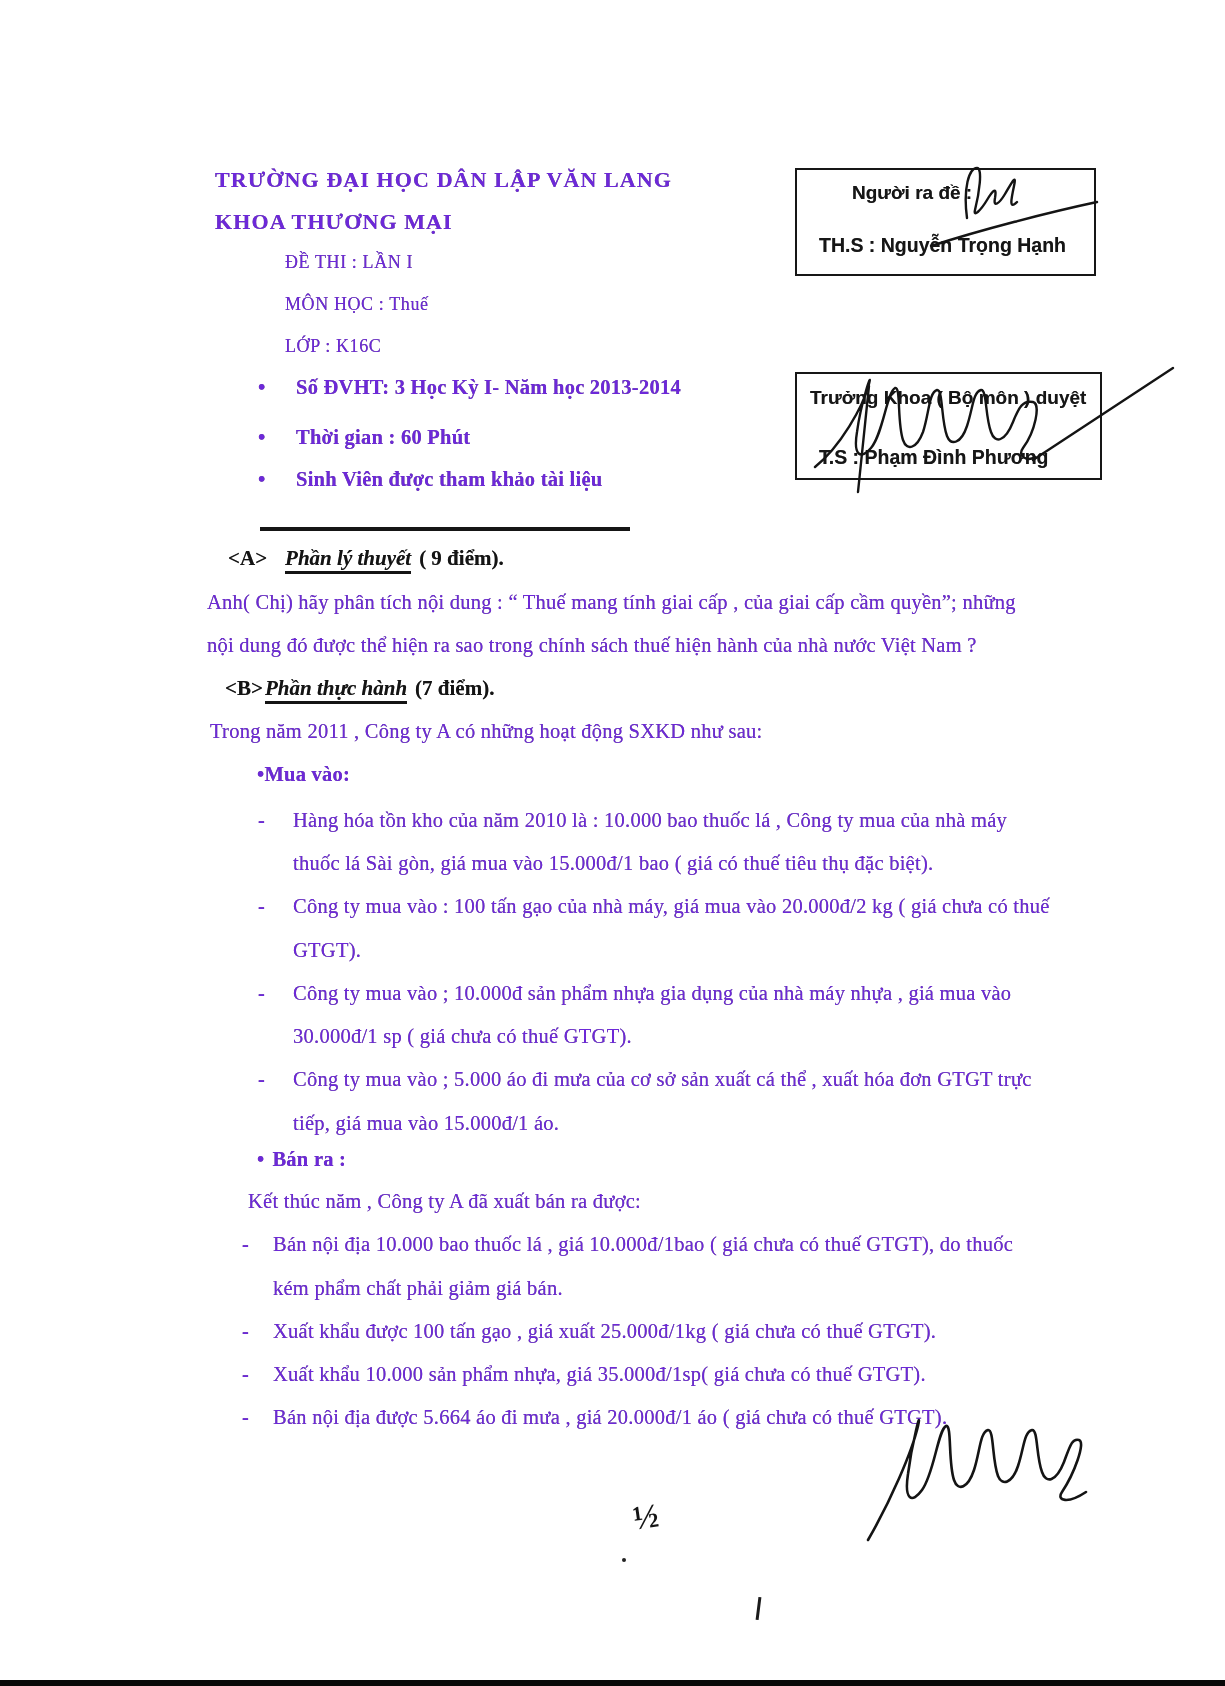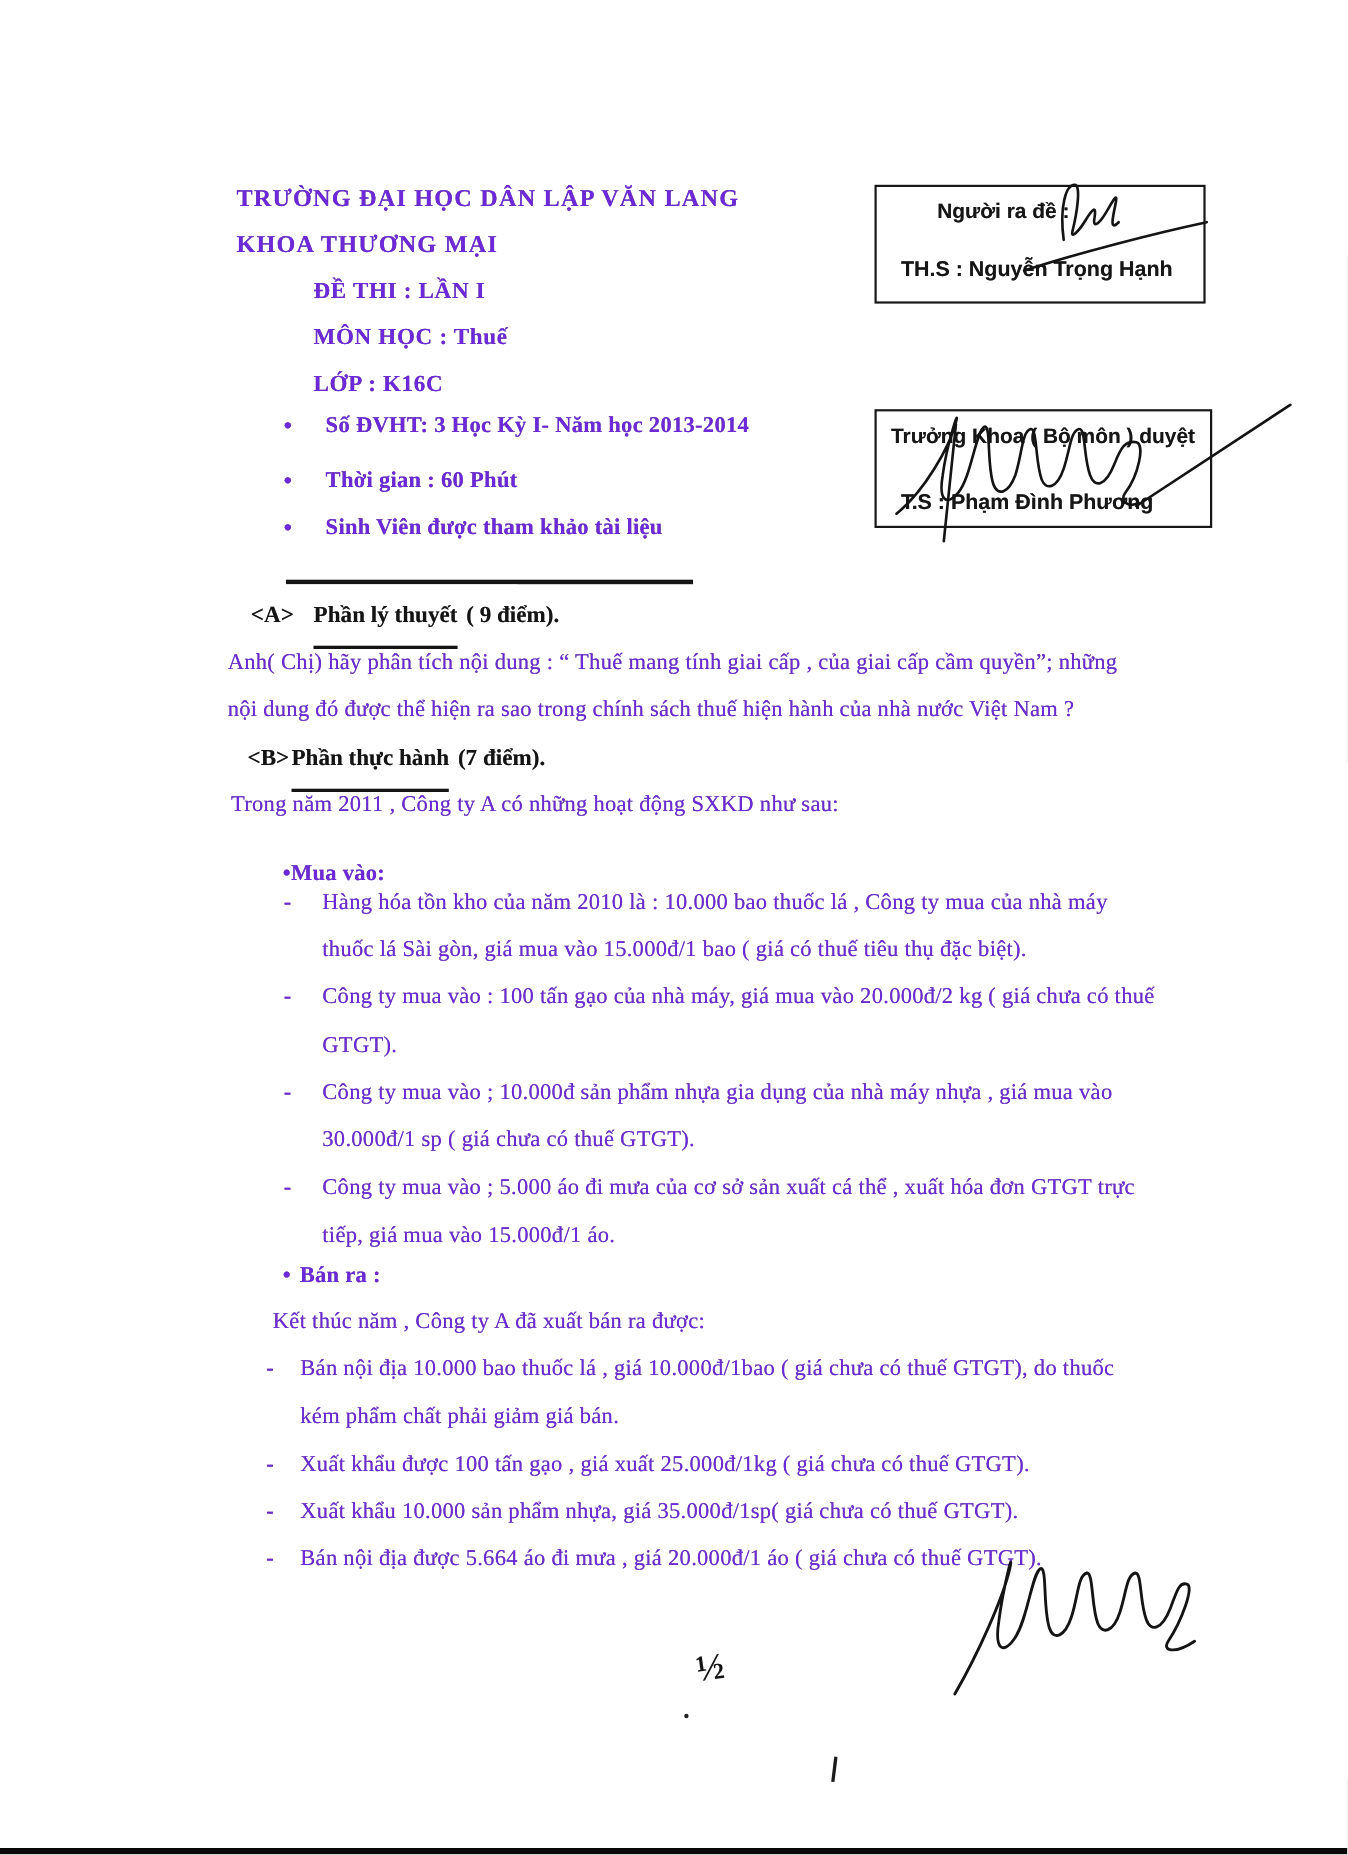--- a/index.html
+++ b/index.html
@@ -7,27 +7,27 @@
     position:relative;width:1225px;height:1686px;background:#ffffff;
     overflow:hidden;font-family:"Liberation Serif",serif;color:#171717;
   }
   .line{
     position:absolute;white-space:nowrap;color:#6d28d9;
     font:20.5px/1.25 "Liberation Serif",serif;letter-spacing:.25px;
     text-shadow:0 0 .5px rgba(0,0,0,.55);
   }
   .b{font-weight:bold;}
   .hdr{font-size:22px;font-weight:bold;letter-spacing:1.1px;}
-  .hdr2{font-size:21px;font-weight:bold;letter-spacing:.6px;}
+  .hdr2{font-size:18px;font-weight:normal;letter-spacing:.6px;}
   .bullet{font-size:21px;font-weight:bold;}
   .dash{font-weight:bold;}
   .sep{position:absolute;background:#151515;}
   .heading{position:absolute;white-space:nowrap;font-weight:bold;font-size:21px;
     color:#141414;text-shadow:0 0 .5px rgba(0,0,0,.55);}
-  .heading .title{border-bottom:3px solid #141414;padding-bottom:17px;}
+  .heading .title{border-bottom:3px solid #141414;padding-bottom:1px;font-style:italic;}
   .box{
     position:absolute;border:2.6px solid #171717;
     font-family:"Liberation Sans",sans-serif;color:#161616;
   }
   .box .lbl{position:absolute;white-space:nowrap;font-size:19px;font-weight:600;
     text-shadow:0 0 .4px rgba(0,0,0,.5);}
   .box .nm{position:absolute;white-space:nowrap;font-size:19.5px;font-weight:bold;
     text-shadow:0 0 .4px rgba(0,0,0,.5);}
   .sig{position:absolute;pointer-events:none;}
   .pageno{position:absolute;font:bold 34px "Liberation Serif",serif;transform:rotate(-8deg);color:#141414;}
@@ -83,21 +83,21 @@
     <span>&lt;A&gt;</span><span class="title" style="margin-left:18px;">Phần lý thuyết</span><span style="margin-left:8px;">( 9 điểm).</span>
   </div>
   <div class="line" style="left:207px;top:590px;">Anh( Chị) hãy phân tích nội dung : “ Thuế mang tính giai cấp , của giai cấp cầm quyền”; những</div>
   <div class="line" style="left:207px;top:633px;">nội dung đó được thể hiện ra sao trong chính sách thuế hiện hành của nhà nước Việt Nam ?</div>
 
   <div class="heading" style="left:225px;top:676px;">
     <span>&lt;B&gt;</span><span class="title" style="margin-left:2px;">Phần thực hành</span><span style="margin-left:8px;">(7 điểm).</span>
   </div>
   <div class="line" style="left:210px;top:719px;">Trong năm 2011 , Công ty A có những hoạt động SXKD như sau:</div>
 
-  <div class="line b" style="left:257px;top:762px;margin-top:20px;"><span>•</span><span>Mua vào:</span></div>
+  <div class="line b" style="left:257px;top:762px;"><span>•</span><span>Mua vào:</span></div>
 
   <div class="line dash" style="left:258px;top:808px;">-</div>
   <div class="line" style="left:293px;top:808px;">Hàng hóa tồn kho của năm 2010 là : 10.000 bao thuốc lá , Công ty mua của nhà máy</div>
   <div class="line" style="left:293px;top:851px;">thuốc lá Sài gòn, giá mua vào 15.000đ/1 bao ( giá có thuế tiêu thụ đặc biệt).</div>
 
   <div class="line dash" style="left:258px;top:894px;">-</div>
   <div class="line" style="left:293px;top:894px;">Công ty mua vào : 100 tấn gạo của nhà máy, giá mua vào 20.000đ/2 kg ( giá chưa có thuế</div>
   <div class="line" style="left:293px;top:938px;">GTGT).</div>
 
   <div class="line dash" style="left:258px;top:981px;">-</div>

